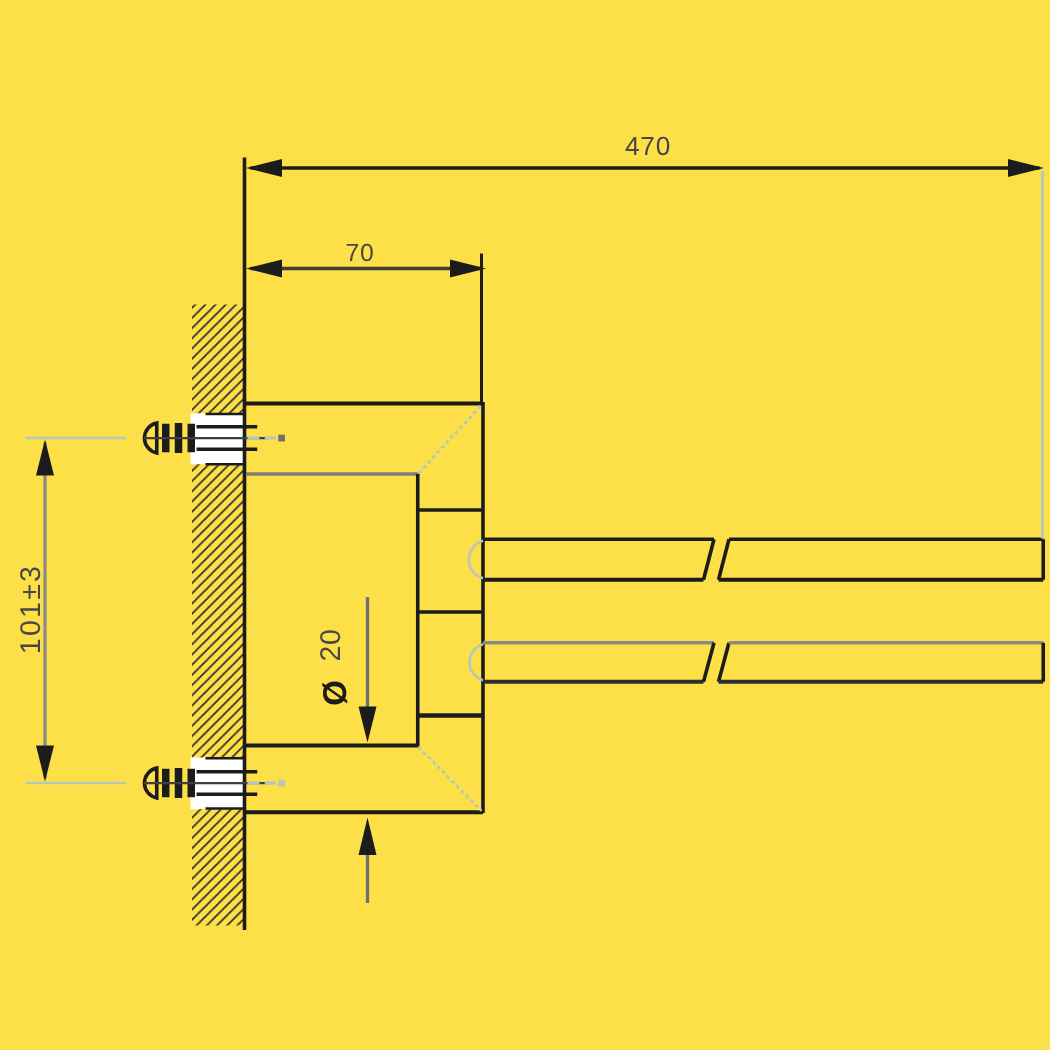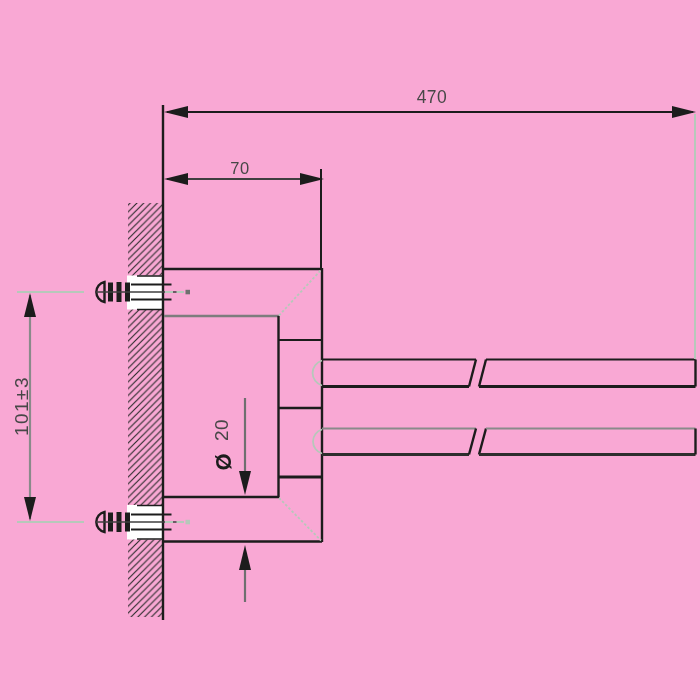--- a/index.html
+++ b/index.html
@@ -1,16 +1,16 @@
 <!DOCTYPE html>
 <html><head>
 <meta charset="utf-8">
 <style>
   html,body{margin:0;padding:0;background:#ffffff;}
-  #canvas{position:relative;width:700px;height:700px;background:#f9a8d4;overflow:hidden;}
+  #canvas{position:relative;width:700px;height:700px;background:#fde047;overflow:hidden;}
   svg{position:absolute;left:0;top:0;}
   svg text{font-family:"Liberation Sans","DejaVu Sans",sans-serif;}
   .lbl{letter-spacing:0.5px;}
   .lblv{letter-spacing:1.5px;}
 </style>
 </head>
 <body>
 
 <div id="canvas">
 <svg width="700" height="700" viewBox="0 0 700 700">

